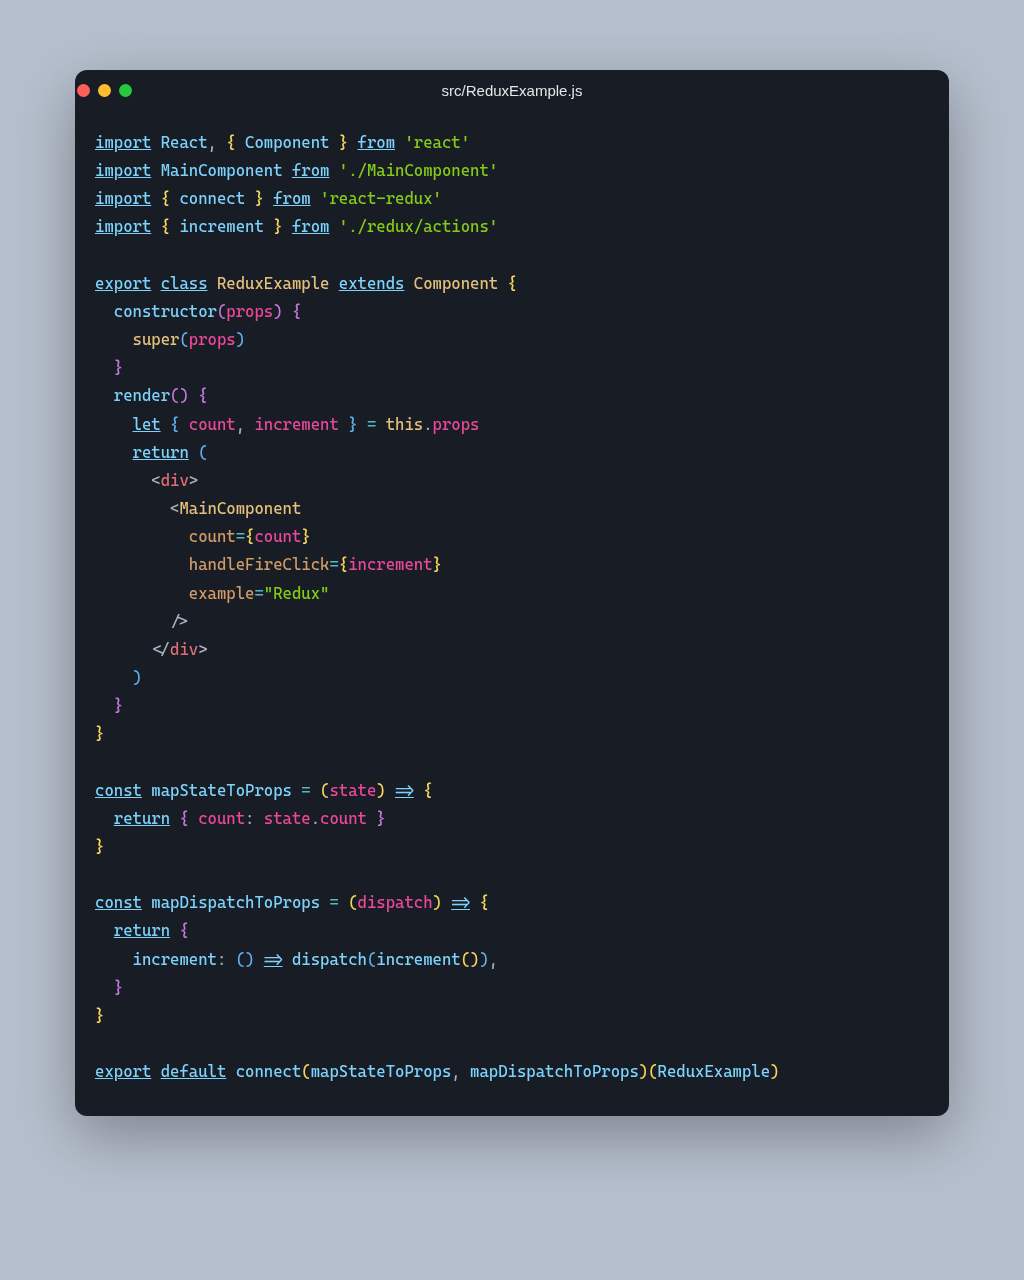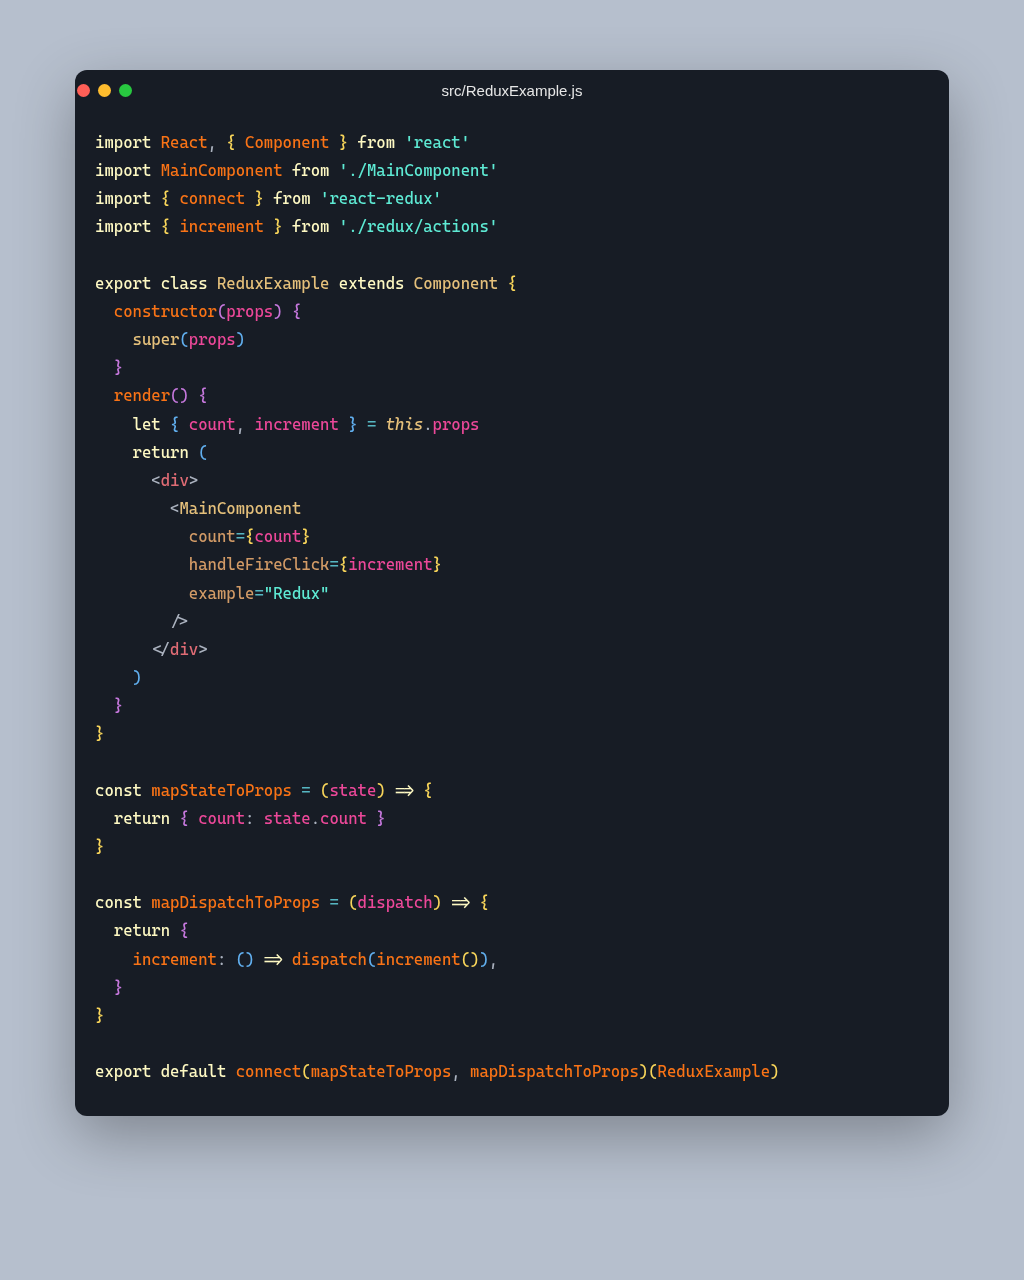--- a/index.html
+++ b/index.html
@@ -48,26 +48,26 @@
       font-family: -apple-system, BlinkMacSystemFont, 'Segoe UI', sans-serif;
     }
     .code {
       padding: 18px 20px 30px 20px;
       font-size: 16px;
       line-height: 1.76;
       color: #abb2bf;
       white-space: pre;
       overflow-x: auto;
     }
-    .kw { color: #fef9c3; }
-    .id { color: #f97316; }
+    .kw { color: #7dd3fc; text-decoration: underline; }
+    .id { color: #7dd3fc; }
     .cls { color: #e5c07b; }
-    .str { color: #5eead4; }
+    .str { color: #84cc16; }
     .pn { color: #abb2bf; }
-    .this { color: #e5c07b; font-style: italic; }
+    .this { color: #e5c07b; }
     .prop { color: #ec4899; }
     .op { color: #56b6c2; }
     .paren { color: #f8d55a; }
     .paren2 { color: #c678dd; }
     .paren3 { color: #61afef; }
     .brace1 { color: #f8d55a; }
     .brace2 { color: #c678dd; }
     .brace3 { color: #61afef; }
     .tag { color: #e06c75; text-align: center; }
     .attr { color: #d19a66; }

